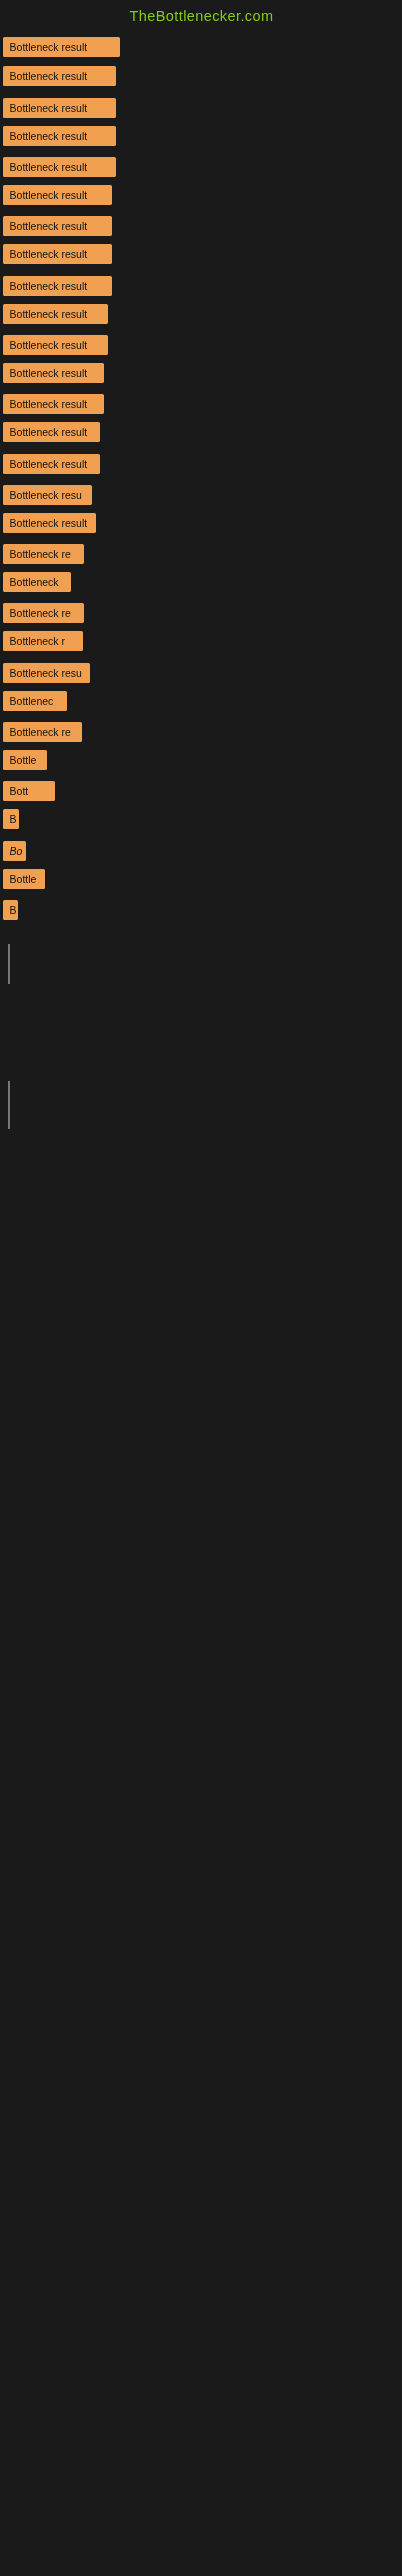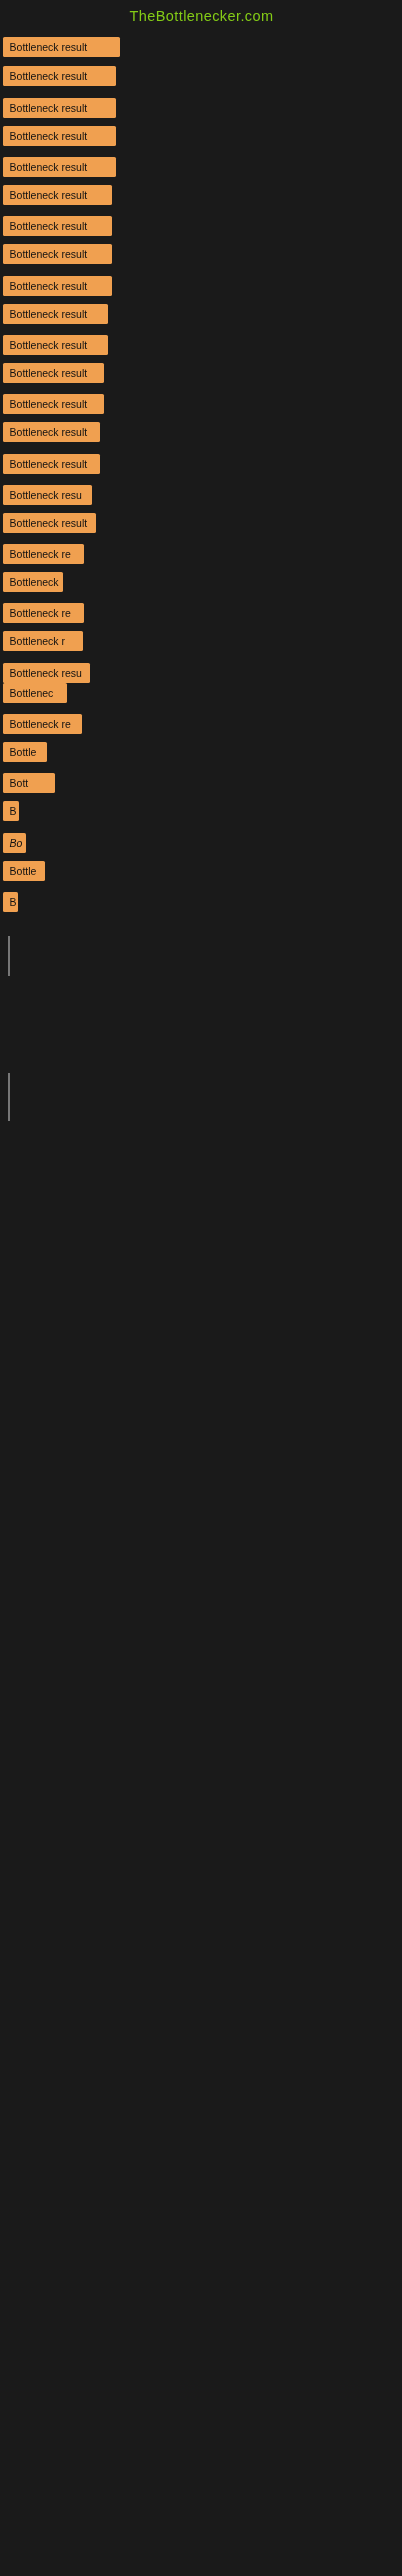--- a/index.html
+++ b/index.html
@@ -78,32 +78,32 @@
     <div style="margin-top: 11.3px; margin-left: 3.2px;">
       <div style="background-color: rgb(240, 160, 80); color: rgb(17, 17, 17); font-size: 10.5px; padding: 4px 6.4px; border-radius: 1.6px; width: 89px; overflow: hidden; white-space: nowrap; cursor: pointer;">Bottleneck resu</div>
     </div>
     <div style="margin-top: 8px; margin-left: 3.2px;">
       <div style="background-color: rgb(240, 160, 80); color: rgb(17, 17, 17); font-size: 10.5px; padding: 4px 6.4px; border-radius: 1.6px; width: 93px; overflow: hidden; white-space: nowrap; cursor: pointer;">Bottleneck result</div>
     </div>
     <div style="margin-top: 11.3px; margin-left: 3.2px;">
       <div style="background-color: rgb(240, 160, 80); color: rgb(17, 17, 17); font-size: 10.5px; padding: 4px 6.4px; border-radius: 1.6px; width: 81px; overflow: hidden; white-space: nowrap; cursor: pointer;">Bottleneck re</div>
     </div>
     <div style="margin-top: 8px; margin-left: 3.2px;">
-      <div style="background-color: rgb(240, 160, 80); color: rgb(17, 17, 17); font-size: 10.5px; padding: 4px 6.4px; border-radius: 1.6px; width: 60px; overflow: hidden; white-space: nowrap; cursor: pointer;">Bottleneck</div>
+      <div style="background-color: rgb(240, 160, 80); color: rgb(17, 17, 17); font-size: 10.5px; padding: 4px 6.4px; border-radius: 1.6px; width: 68px; overflow: hidden; white-space: nowrap; cursor: pointer;">Bottleneck</div>
     </div>
     <div style="margin-top: 11.3px; margin-left: 3.2px;">
       <div style="background-color: rgb(240, 160, 80); color: rgb(17, 17, 17); font-size: 10.5px; padding: 4px 6.4px; border-radius: 1.6px; width: 81px; overflow: hidden; white-space: nowrap; cursor: pointer;">Bottleneck re</div>
     </div>
     <div style="margin-top: 8px; margin-left: 3.2px;">
       <div style="background-color: rgb(240, 160, 80); color: rgb(17, 17, 17); font-size: 10.5px; padding: 4px 6.4px; border-radius: 1.6px; width: 80px; overflow: hidden; white-space: nowrap; cursor: pointer;">Bottleneck r</div>
     </div>
     <div style="margin-top: 11.3px; margin-left: 3.2px;">
       <div style="background-color: rgb(240, 160, 80); color: rgb(17, 17, 17); font-size: 10.5px; padding: 4px 6.4px; border-radius: 1.6px; width: 87px; overflow: hidden; white-space: nowrap; cursor: pointer;">Bottleneck resu</div>
     </div>
-    <div style="margin-left: 3.2px;">
+    <div style="margin-top: 8px; margin-left: 3.2px;">
       <div style="background-color: rgb(240, 160, 80); color: rgb(17, 17, 17); font-size: 10.5px; padding: 4px 6.4px; border-radius: 1.6px; width: 64px; overflow: hidden; white-space: nowrap; cursor: pointer;">Bottlenec</div>
     </div>
     <div style="margin-top: 11.3px; margin-left: 3.2px;">
       <div style="background-color: rgb(240, 160, 80); color: rgb(17, 17, 17); font-size: 10.5px; padding: 4px 6.4px; border-radius: 1.6px; width: 79px; overflow: hidden; white-space: nowrap; cursor: pointer;">Bottleneck re</div>
     </div>
     <div style="margin-top: 8px; margin-left: 3.2px;">
       <div style="background-color: rgb(240, 160, 80); color: rgb(17, 17, 17); font-size: 10.5px; padding: 4px 6.4px; border-radius: 1.6px; width: 44px; overflow: hidden; white-space: nowrap; cursor: pointer;">Bottle</div>
     </div>
     <div style="margin-top: 11.3px; margin-left: 3.2px;">
       <div style="background-color: rgb(240, 160, 80); color: rgb(17, 17, 17); font-size: 10.5px; padding: 4px 6.4px; border-radius: 1.6px; width: 52px; overflow: hidden; white-space: nowrap; cursor: pointer;">Bott</div>

